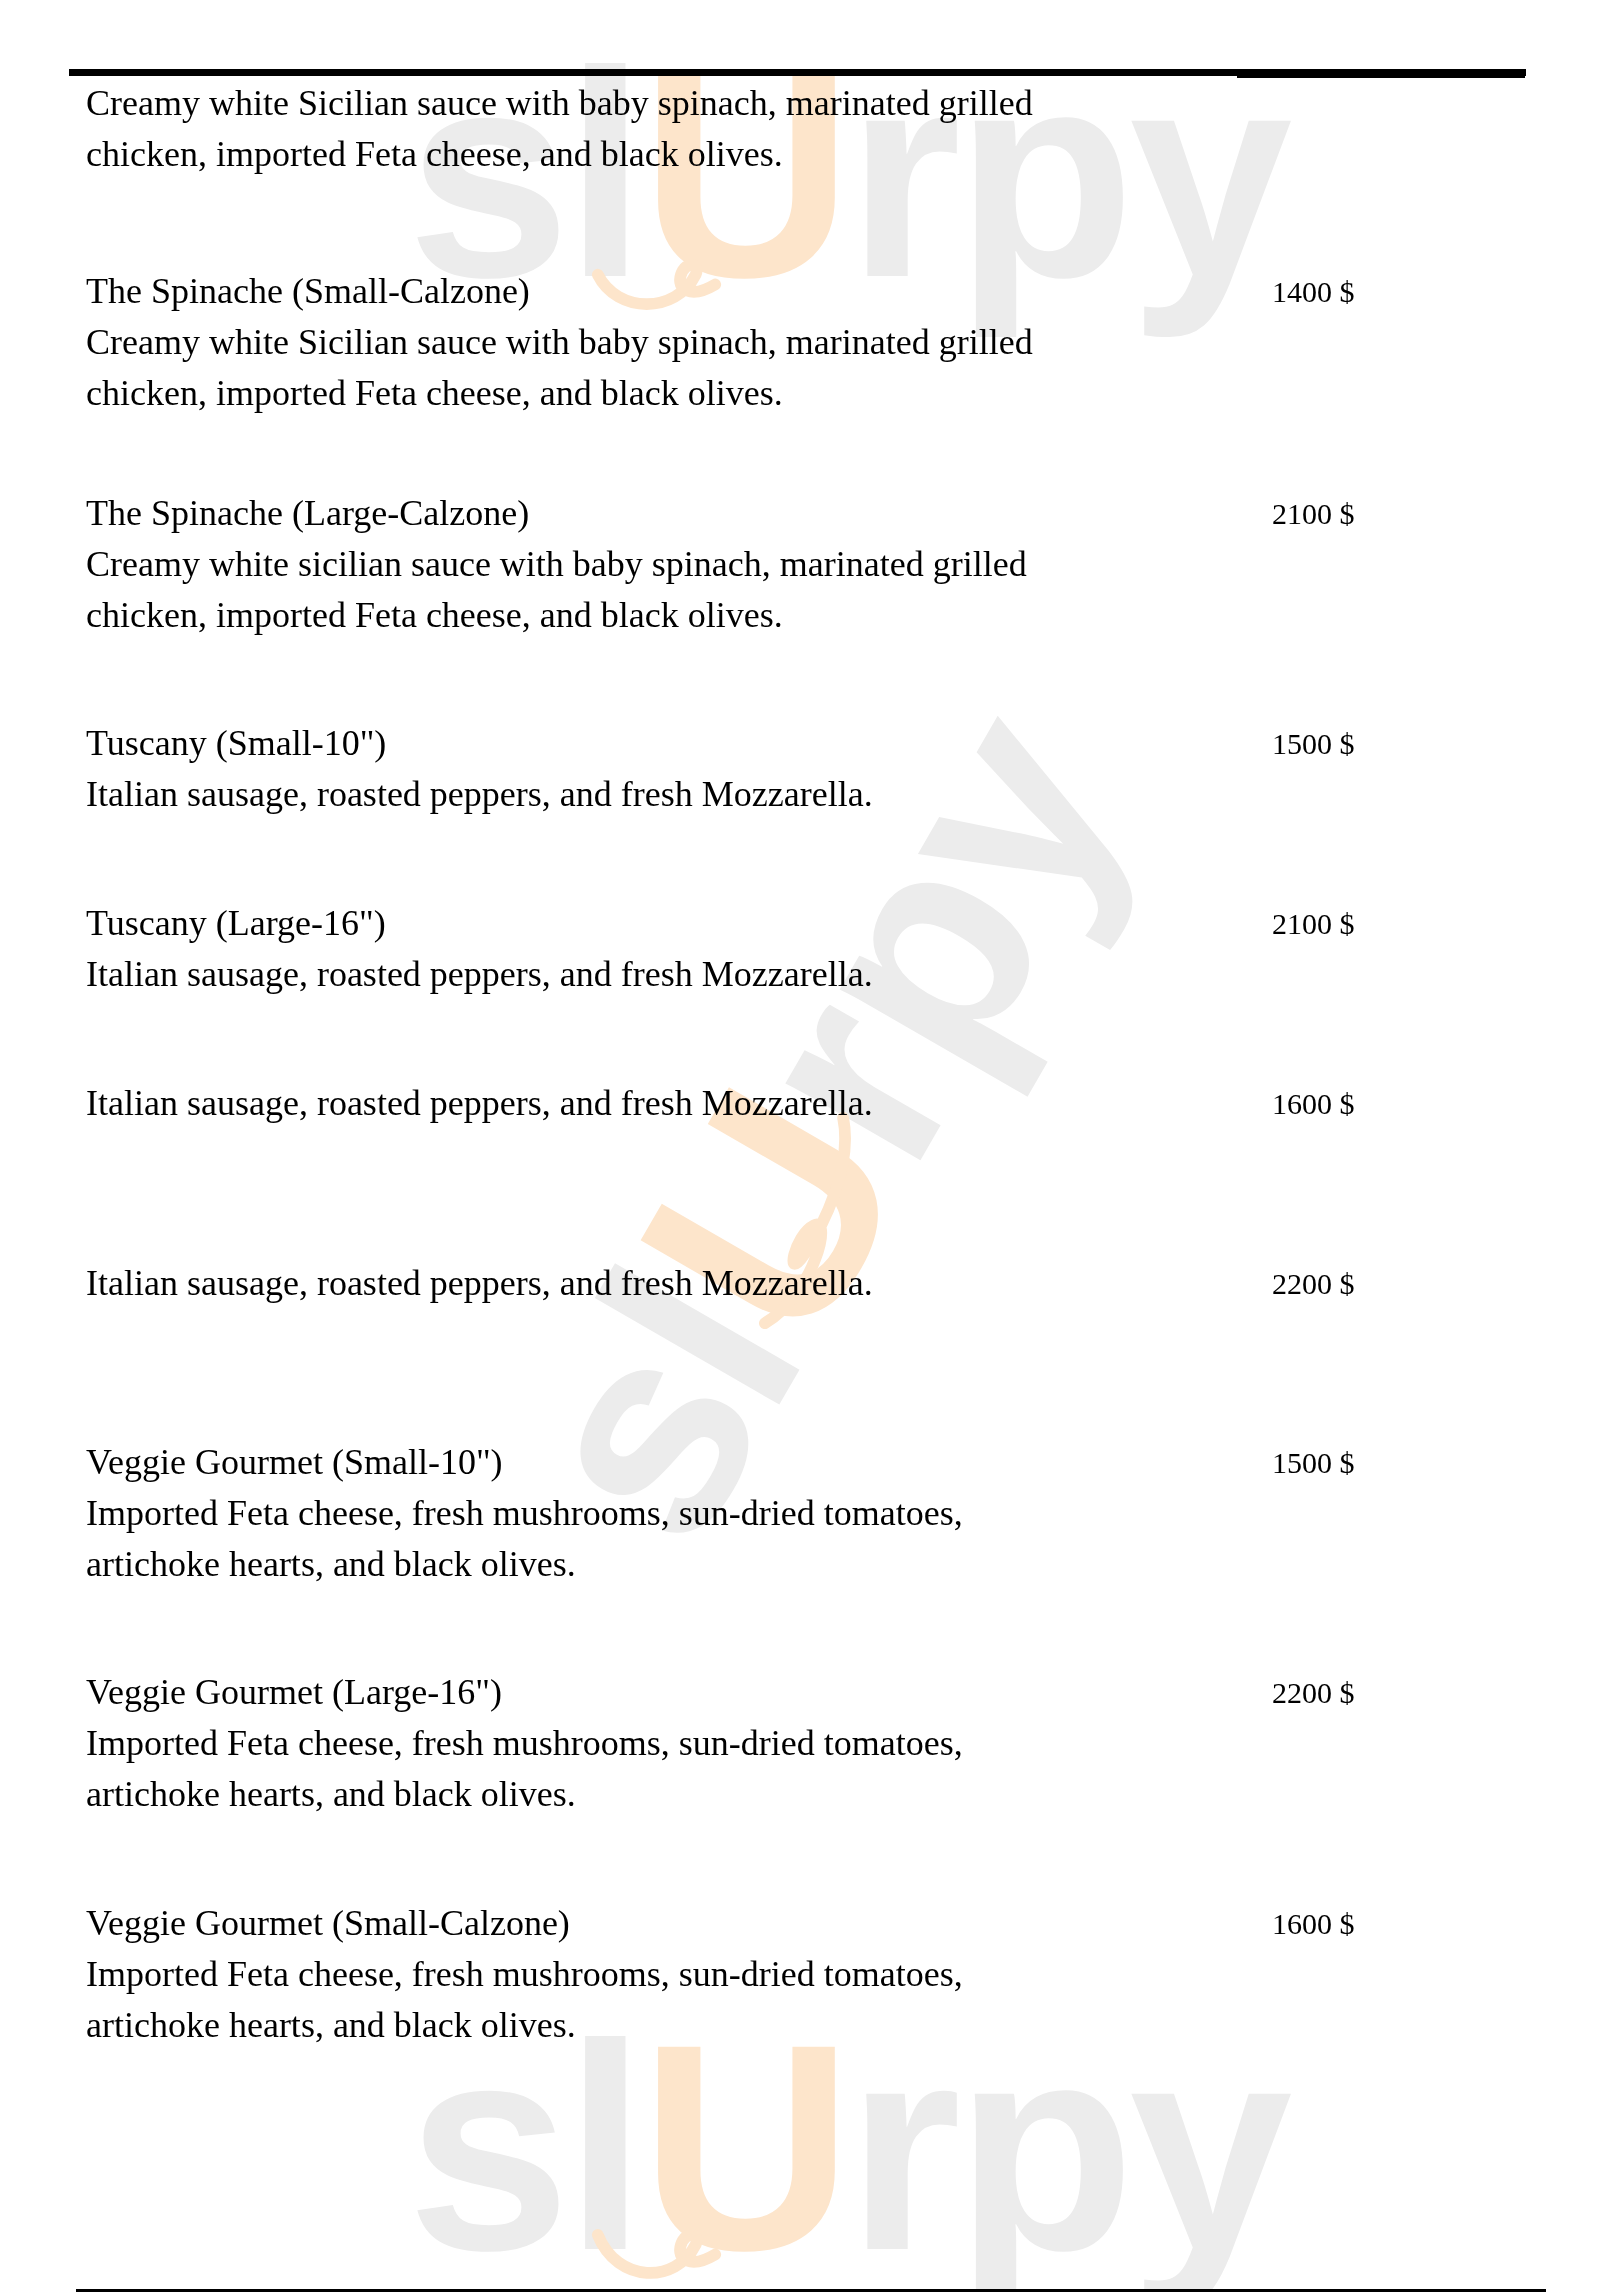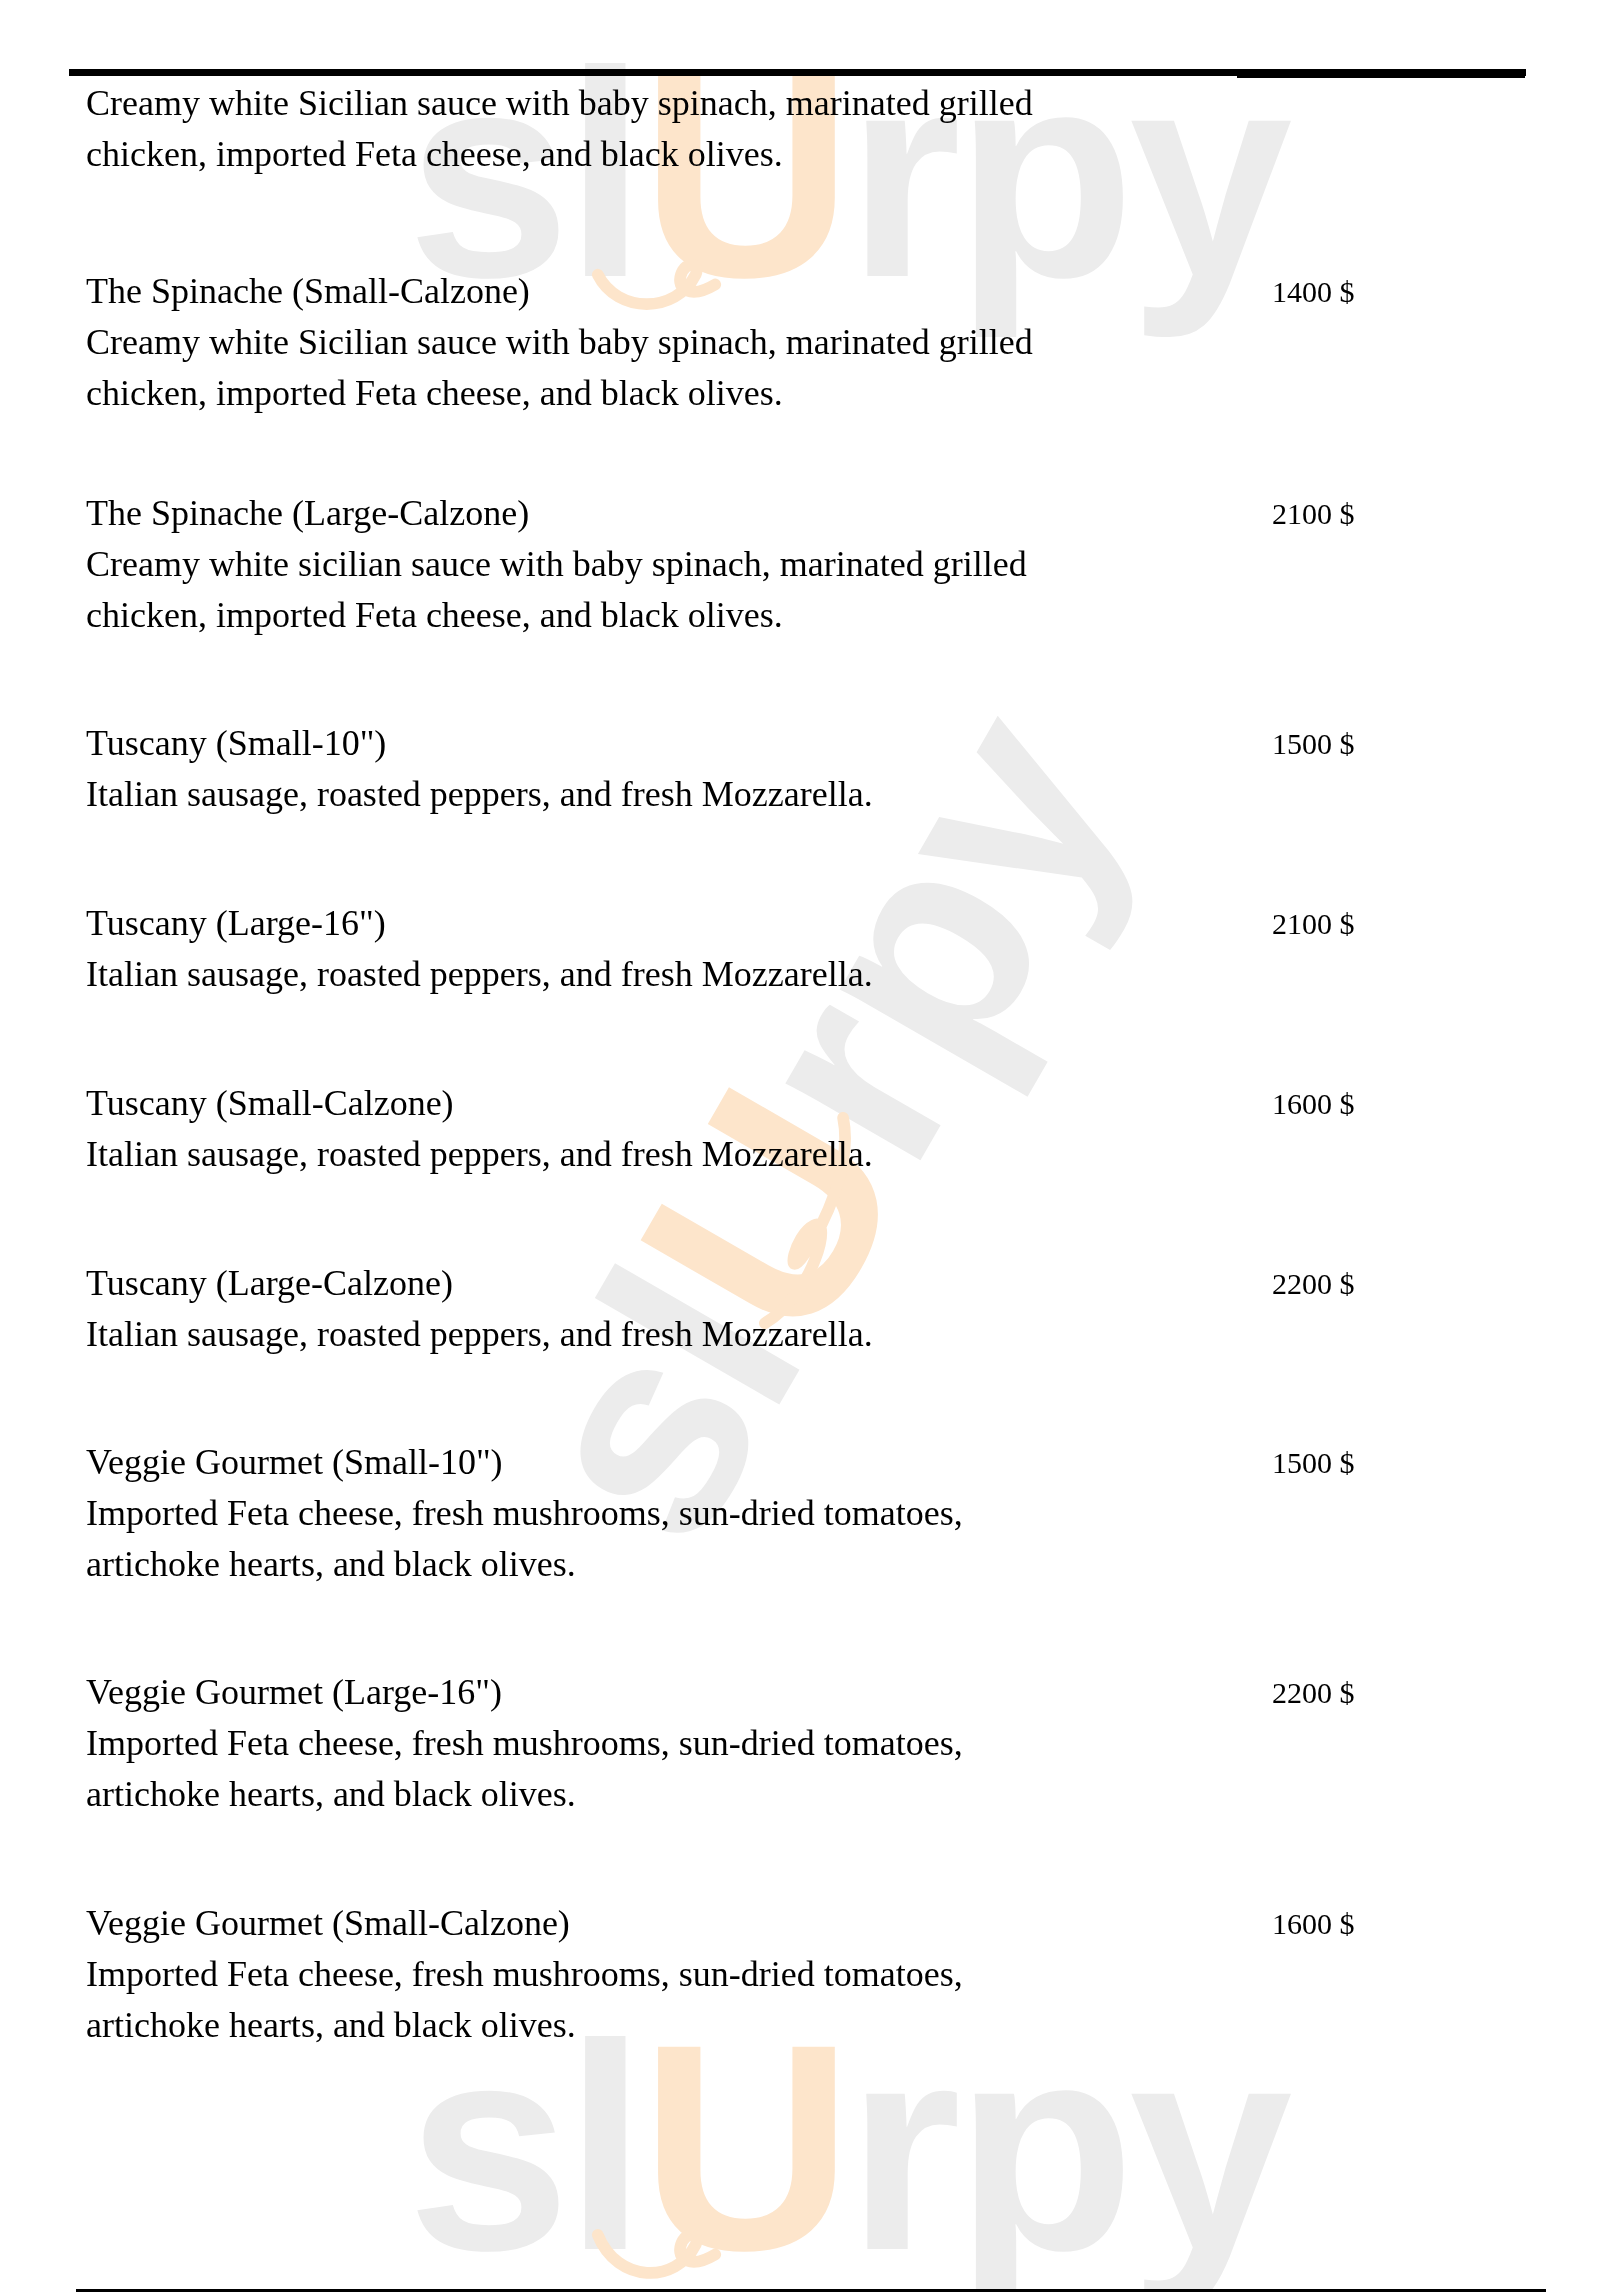--- a/index.html
+++ b/index.html
@@ -135,27 +135,25 @@
   <div class="item-desc-line">Italian sausage, roasted peppers, and fresh Mozzarella.</div>
 </div>
 
 <div class="menu-item" style="top:898px;">
   <div class="item-title">Tuscany (Large-16")</div>
   <div class="item-price">2100 $</div>
   <div class="item-desc-line">Italian sausage, roasted peppers, and fresh Mozzarella.</div>
 </div>
 
 <div class="menu-item" style="top:1078px;">
-  <div class="item-title">Tuscany (Small-Calzone)</div>
   <div class="item-price">1600 $</div>
   <div class="item-desc-line">Italian sausage, roasted peppers, and fresh Mozzarella.</div>
 </div>
 
 <div class="menu-item" style="top:1258px;">
-  <div class="item-title">Tuscany (Large-Calzone)</div>
   <div class="item-price">2200 $</div>
   <div class="item-desc-line">Italian sausage, roasted peppers, and fresh Mozzarella.</div>
 </div>
 
 <div class="menu-item" style="top:1437px;">
   <div class="item-title">Veggie Gourmet (Small-10")</div>
   <div class="item-price">1500 $</div>
   <div class="item-desc-line">Imported Feta cheese, fresh mushrooms, sun-dried tomatoes,</div>
   <div class="item-desc-line">artichoke hearts, and black olives.</div>
 </div>

